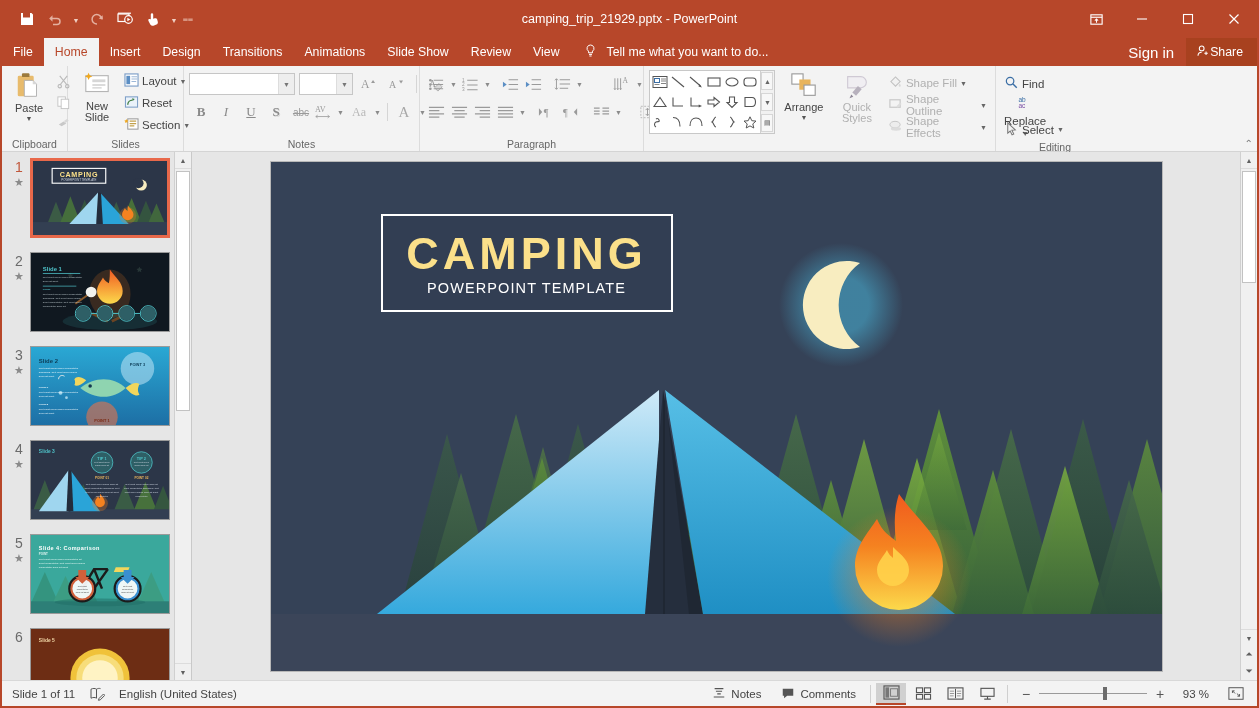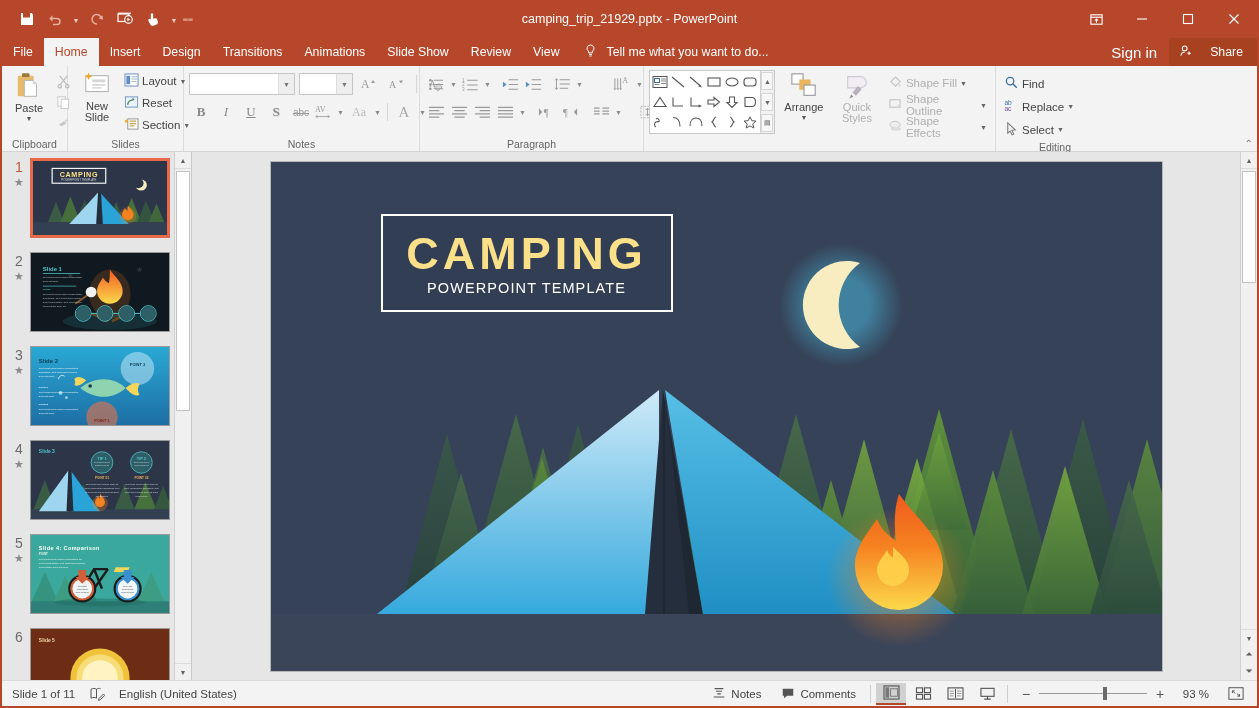--- a/index.html
+++ b/index.html
@@ -61,21 +61,21 @@
   }
   .tab.active { background: #f3f3f3; color: #b7472a; }
   .tellme {
     display: flex; align-items: center; gap: 11px;
     padding: 0 10px 0 14px; color: #fff; font-size: 12.3px;
   }
   .tellme .bulb { font-size: 12px; }
   .signin-wrap { margin-left: auto; display: flex; align-items: stretch; }
   .signin { display: flex; align-items: center; padding: 0 12px; color: #fff; font-size: 15px; }
   .sharebtn {
-    display: flex; align-items: center; gap: 17px;
+    display: flex; align-items: center; gap: 0;
     padding: 0 14px 0 10px; color: #fff; font-size: 12.3px;
     background: #a8411f;
   }
 
   
   .ribbon {
     height: 86px; background: #f3f3f3;
     display: flex; align-items: stretch; flex: none;
     border-bottom: 1px solid #d4d4d4;
     position: relative;
@@ -820,21 +820,21 @@
       <div class="group-body">
         <div class="smallbtn" style="height:23px;">
           <span>
             <svg width="15" height="15" viewBox="0 0 16 16">
                 <circle cx="6.5" cy="6.5" r="4" fill="none" stroke="#3a6ea5" stroke-width="1.3"></circle>
                 <path d="M9.6 9.6l4 4" stroke="#3a6ea5" stroke-width="1.5"></path>
               </svg>
           </span>
           <span>Find</span>
         </div>
-        <div class="smallbtn" style="height:23px;">
+        <div class="smallbtn" style="height:23px;flex-direction:column;">
           <span>
             <svg width="15" height="15" viewBox="0 0 16 16">
                 <text x="0.5" y="7" font-size="7" fill="#3a6ea5" font-family="Liberation Sans, sans-serif">ab</text>
                 <text x="0.5" y="14" font-size="7" fill="#7a4ea5" font-family="Liberation Sans, sans-serif">ac</text>
               </svg>
           </span>
           <span>Replace</span>
           <span class="caret">▼</span>
         </div>
         <div class="smallbtn" style="height:23px;">

